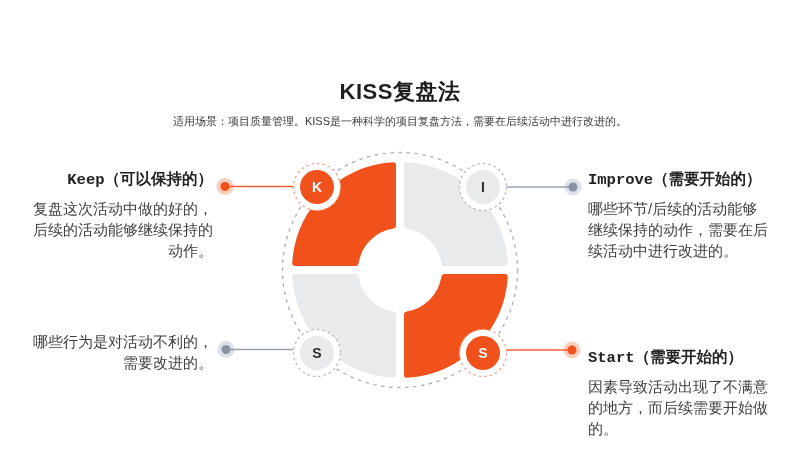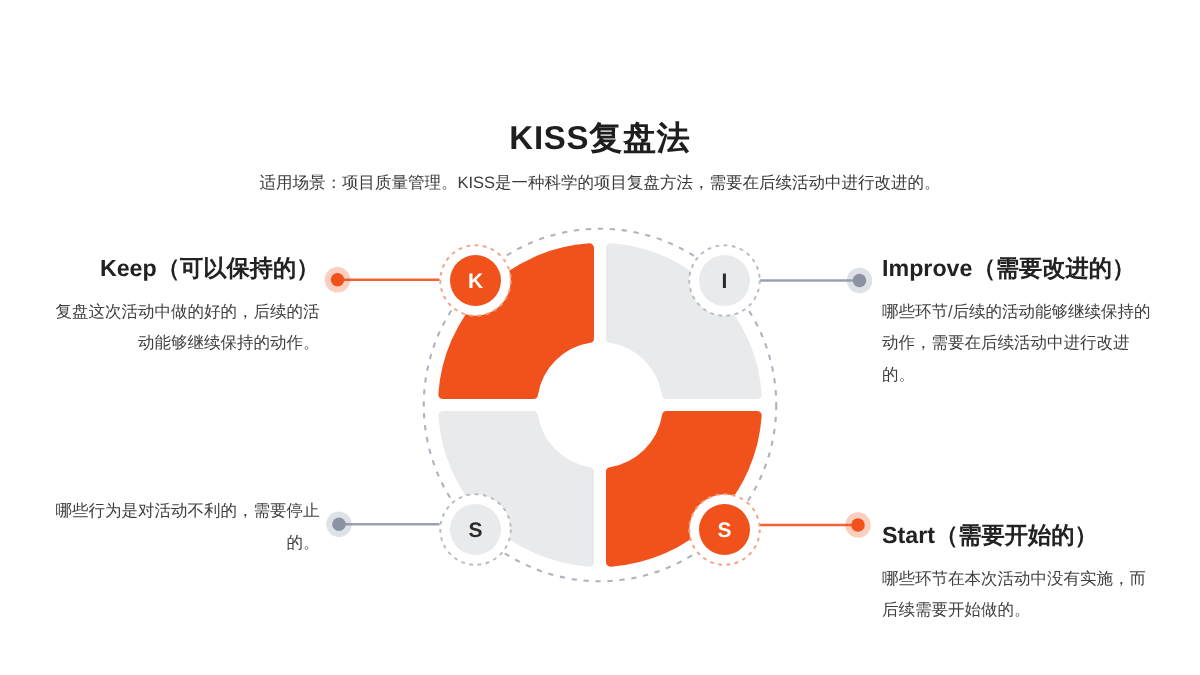--- a/index.html
+++ b/index.html
@@ -45,23 +45,24 @@
   .text-block {
     position: absolute;
   }
   .text-block .heading {
     font-size: 15.5px;
     font-weight: bold;
     color: #222222;
     line-height: 20px;
     margin-bottom: 8px;
     white-space: nowrap;
+    font-family: Liberation Mono, monospace;
   }
   .text-block .body {
-    font-size: 11px;
+    font-size: 15px;
     color: #3f3f3f;
     line-height: 21px;
   }
   .tb-left  { left: 32px;  width: 181px; text-align: right; }
   .tb-right { left: 588px; width: 184px; text-align: left; }
   #block-keep    { top: 170px; }
   #block-improve { top: 170px; }
   #block-stop    { top: 331px; }
   #block-start   { top: 348px; }
   .badge-letter {
@@ -139,26 +140,26 @@
       <text x="483" y="353" text-anchor="middle" dominant-baseline="central" fill="#ffffff" class="badge-letter">S</text>
     </g>
   </svg>
 
   <div class="text-block tb-left" id="block-keep">
     <div class="heading">Keep（可以保持的）</div>
     <div class="body">复盘这次活动中做的好的，后续的活动能够继续保持的动作。</div>
   </div>
 
   <div class="text-block tb-right" id="block-improve">
-    <div class="heading">Improve（需要改进的）</div>
+    <div class="heading">Improve（需要开始的）</div>
     <div class="body">哪些环节/后续的活动能够继续保持的动作，需要在后续活动中进行改进的。</div>
   </div>
 
   <div class="text-block tb-left" id="block-stop">
-    <div class="body">哪些行为是对活动不利的，需要停止的。</div>
+    <div class="body">哪些行为是对活动不利的，需要改进的。</div>
   </div>
 
   <div class="text-block tb-right" id="block-start">
     <div class="heading">Start（需要开始的）</div>
-    <div class="body">哪些环节在本次活动中没有实施，而后续需要开始做的。</div>
+    <div class="body">因素导致活动出现了不满意的地方，而后续需要开始做的。</div>
   </div>
 
 </div>
 
 </body></html>

